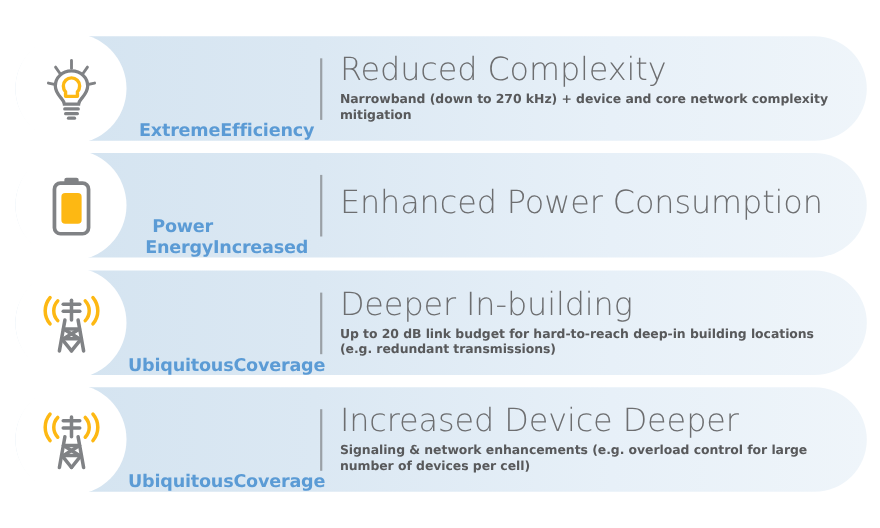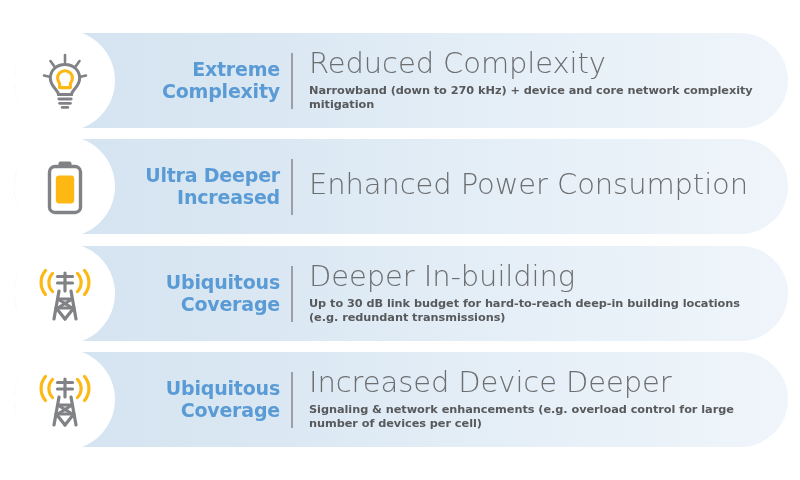--- a/index.html
+++ b/index.html
@@ -37,27 +37,27 @@
 
   .icon-wrap{width:66px;height:66px;display:block;}
 
   .label{
     position:absolute;
     left:118px;
     top:0;
     width:148px;
     height:95px;
     display:flex;
-    flex-direction:column;
+    flex-direction:row;
     align-items:flex-end;
     justify-content:center;
     text-align:right;
     color:#5b9bd5;
     font-weight:bold;
-    font-size:19px;
+    font-size:16px;
     line-height:1.15;
     letter-spacing:-0.2px;
   }
 
   .divider{
     position:absolute;
     left:277px;
     top:20px;
     width:2px;
     height:56px;
@@ -113,41 +113,41 @@
           <g stroke="#808285" stroke-width="2.8" stroke-linecap="round">
             <line x1="26.8" y1="51" x2="39.2" y2="51"></line>
             <line x1="27.6" y1="55.3" x2="38.4" y2="55.3"></line>
             <line x1="30.2" y1="59.4" x2="35.8" y2="59.4"></line>
           </g>
         </svg>
       </span>
     </div>
     <div class="label">
       <span>Extreme</span>
-      <span>Complexity</span>
+      <span>Efficiency</span>
     </div>
     <div class="divider"></div>
     <div class="content">
       <div class="heading">Reduced Complexity</div>
       <div class="desc">Narrowband (down to 270 kHz) + device and core network complexity mitigation</div>
     </div>
   </div>
 
   <div class="row row-2">
     <div class="badge">
       <span class="icon-wrap">
         <svg viewBox="0 0 66 66" width="66" height="66">
           <rect x="26.5" y="7.5" width="13" height="5.5" rx="2" fill="#808285"></rect>
           <rect x="17.5" y="12.5" width="31" height="46" rx="5.5" fill="none" stroke="#808285" stroke-width="3.4"></rect>
           <rect x="23.8" y="21.5" width="18.4" height="28" rx="3.4" fill="#fdb813"></rect>
         </svg>
       </span>
     </div>
     <div class="label">
-      <span>Ultra Deeper</span>
+      <span>Power Energy</span>
       <span>Increased</span>
     </div>
     <div class="divider"></div>
     <div class="content">
       <div class="heading">Enhanced Power Consumption</div>
     </div>
   </div>
 
   <div class="row row-3">
     <div class="badge">
@@ -175,21 +175,21 @@
         </svg>
       </span>
     </div>
     <div class="label">
       <span>Ubiquitous</span>
       <span>Coverage</span>
     </div>
     <div class="divider"></div>
     <div class="content">
       <div class="heading">Deeper In-building</div>
-      <div class="desc">Up to 30 dB link budget for hard-to-reach deep-in building locations
+      <div class="desc">Up to 20 dB link budget for hard-to-reach deep-in building locations
 (e.g. redundant transmissions)</div>
     </div>
   </div>
 
   <div class="row row-4">
     <div class="badge">
       <span class="icon-wrap">
         <svg viewBox="0 0 66 66" width="66" height="66">
           <g stroke="#fdb813" stroke-width="3.2" fill="none" stroke-linecap="round">
             <path d="M20.5 12.5 A13 13 0 0 0 20.5 30.5"></path>

